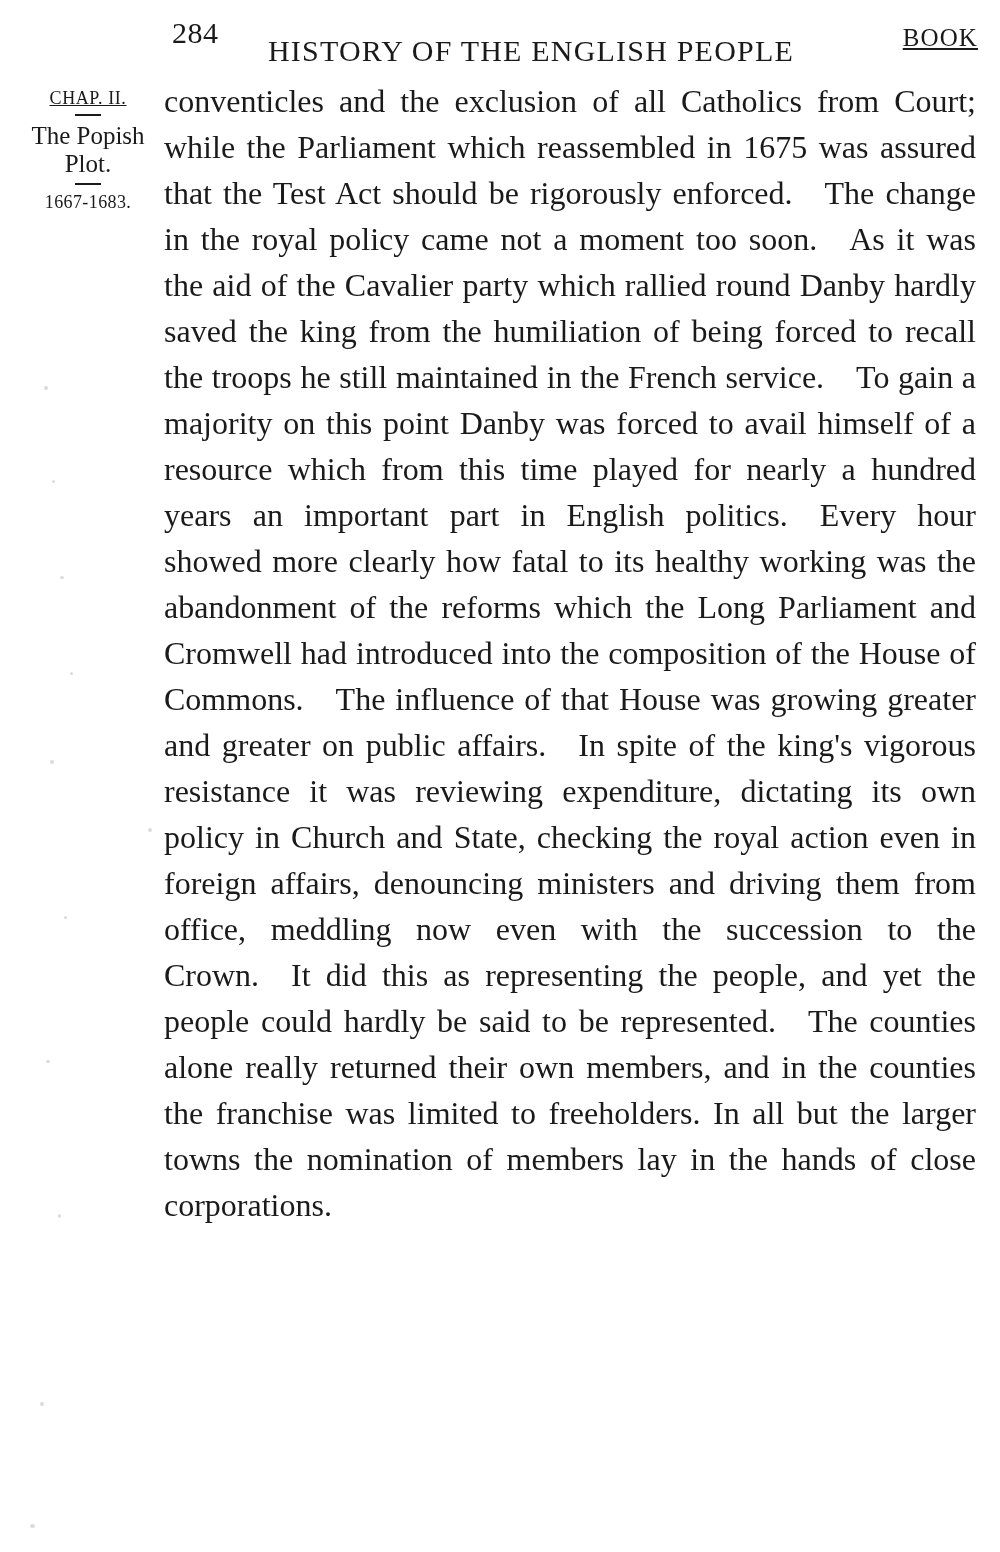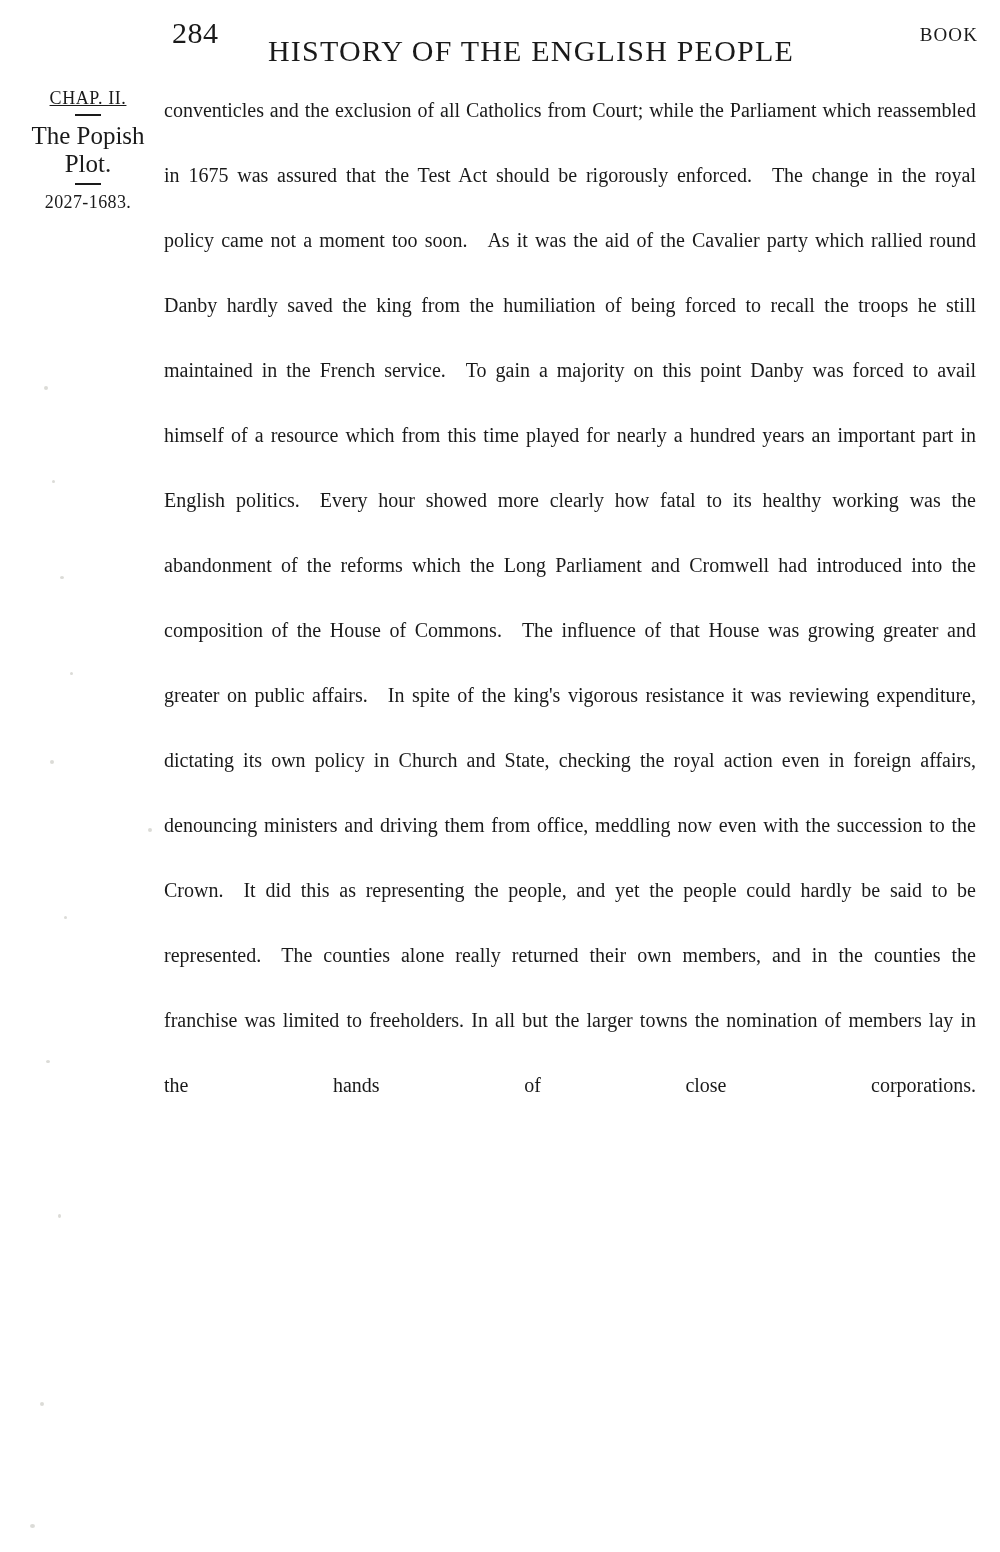--- a/index.html
+++ b/index.html
@@ -46,22 +46,23 @@
     left: 268px;
     top: 24px;
     font-size: 30px;
     letter-spacing: 1.2px;
     white-space: nowrap;
   }
   .head-book {
     position: absolute;
     right: 22px;
     top: 14px;
-    font-size: 19px;
+    font-size: 25px;
     letter-spacing: 1.1px;
+    text-decoration: underline;
   }
 
   
   .margin-note {
     position: absolute;
     left: 26px;
     top: 88px;
     width: 124px;
     text-align: center;
     line-height: 1.18;
@@ -96,22 +97,22 @@
 
   
   .body-col {
     position: absolute;
     left: 164px;
     top: 78px;
     width: 812px;
   }
   .body-col p {
     margin: 0;
-    font-size: 20px;
-    line-height: 65px;
+    font-size: 32px;
+    line-height: 46px;
     text-align: justify;
     text-align-last: justify;
     word-spacing: 0.5px;
     hyphens: manual;
   }
   
   .speck {
     position: absolute;
     background: #bdbdb6;
     border-radius: 50%;
@@ -139,20 +140,20 @@
     <div class="folio">284</div>
     <div class="head-title">HISTORY OF THE ENGLISH PEOPLE</div>
     <div class="head-book">BOOK</div>
   </div>
 
   <div class="margin-note">
     <div class="chap">CHAP. II.</div>
     <div class="rule"></div>
     <div class="note-title">The Popish Plot.</div>
     <div class="rule2"></div>
-    <div class="years">2027-1683.</div>
+    <div class="years">1667-1683.</div>
   </div>
 
   <div class="body-col">
     <p>conventicles and the exclusion of all Catholics from Court; while the Parliament which reassembled in 1675 was assured that the Test Act should be rigorously enforced. The change in the royal policy came not a moment too soon. As it was the aid of the Cavalier party which rallied round Danby hardly saved the king from the humiliation of being forced to recall the troops he still maintained in the French service. To gain a majority on this point Danby was forced to avail himself of a resource which from this time played for nearly a hundred years an important part in English politics. Every hour showed more clearly how fatal to its healthy working was the abandonment of the reforms which the Long Parliament and Cromwell had introduced into the composition of the House of Commons. The influence of that House was growing greater and greater on public affairs. In spite of the king's vigorous resistance it was reviewing expenditure, dictating its own policy in Church and State, checking the royal action even in foreign affairs, denouncing ministers and driving them from office, meddling now even with the succession to the Crown. It did this as representing the people, and yet the people could hardly be said to be represented. The counties alone really returned their own members, and in the counties the franchise was limited to freeholders. In all but the larger towns the nomination of members lay in the hands of close corporations.</p>
   </div>
 
 </div>
 
 </body></html>

